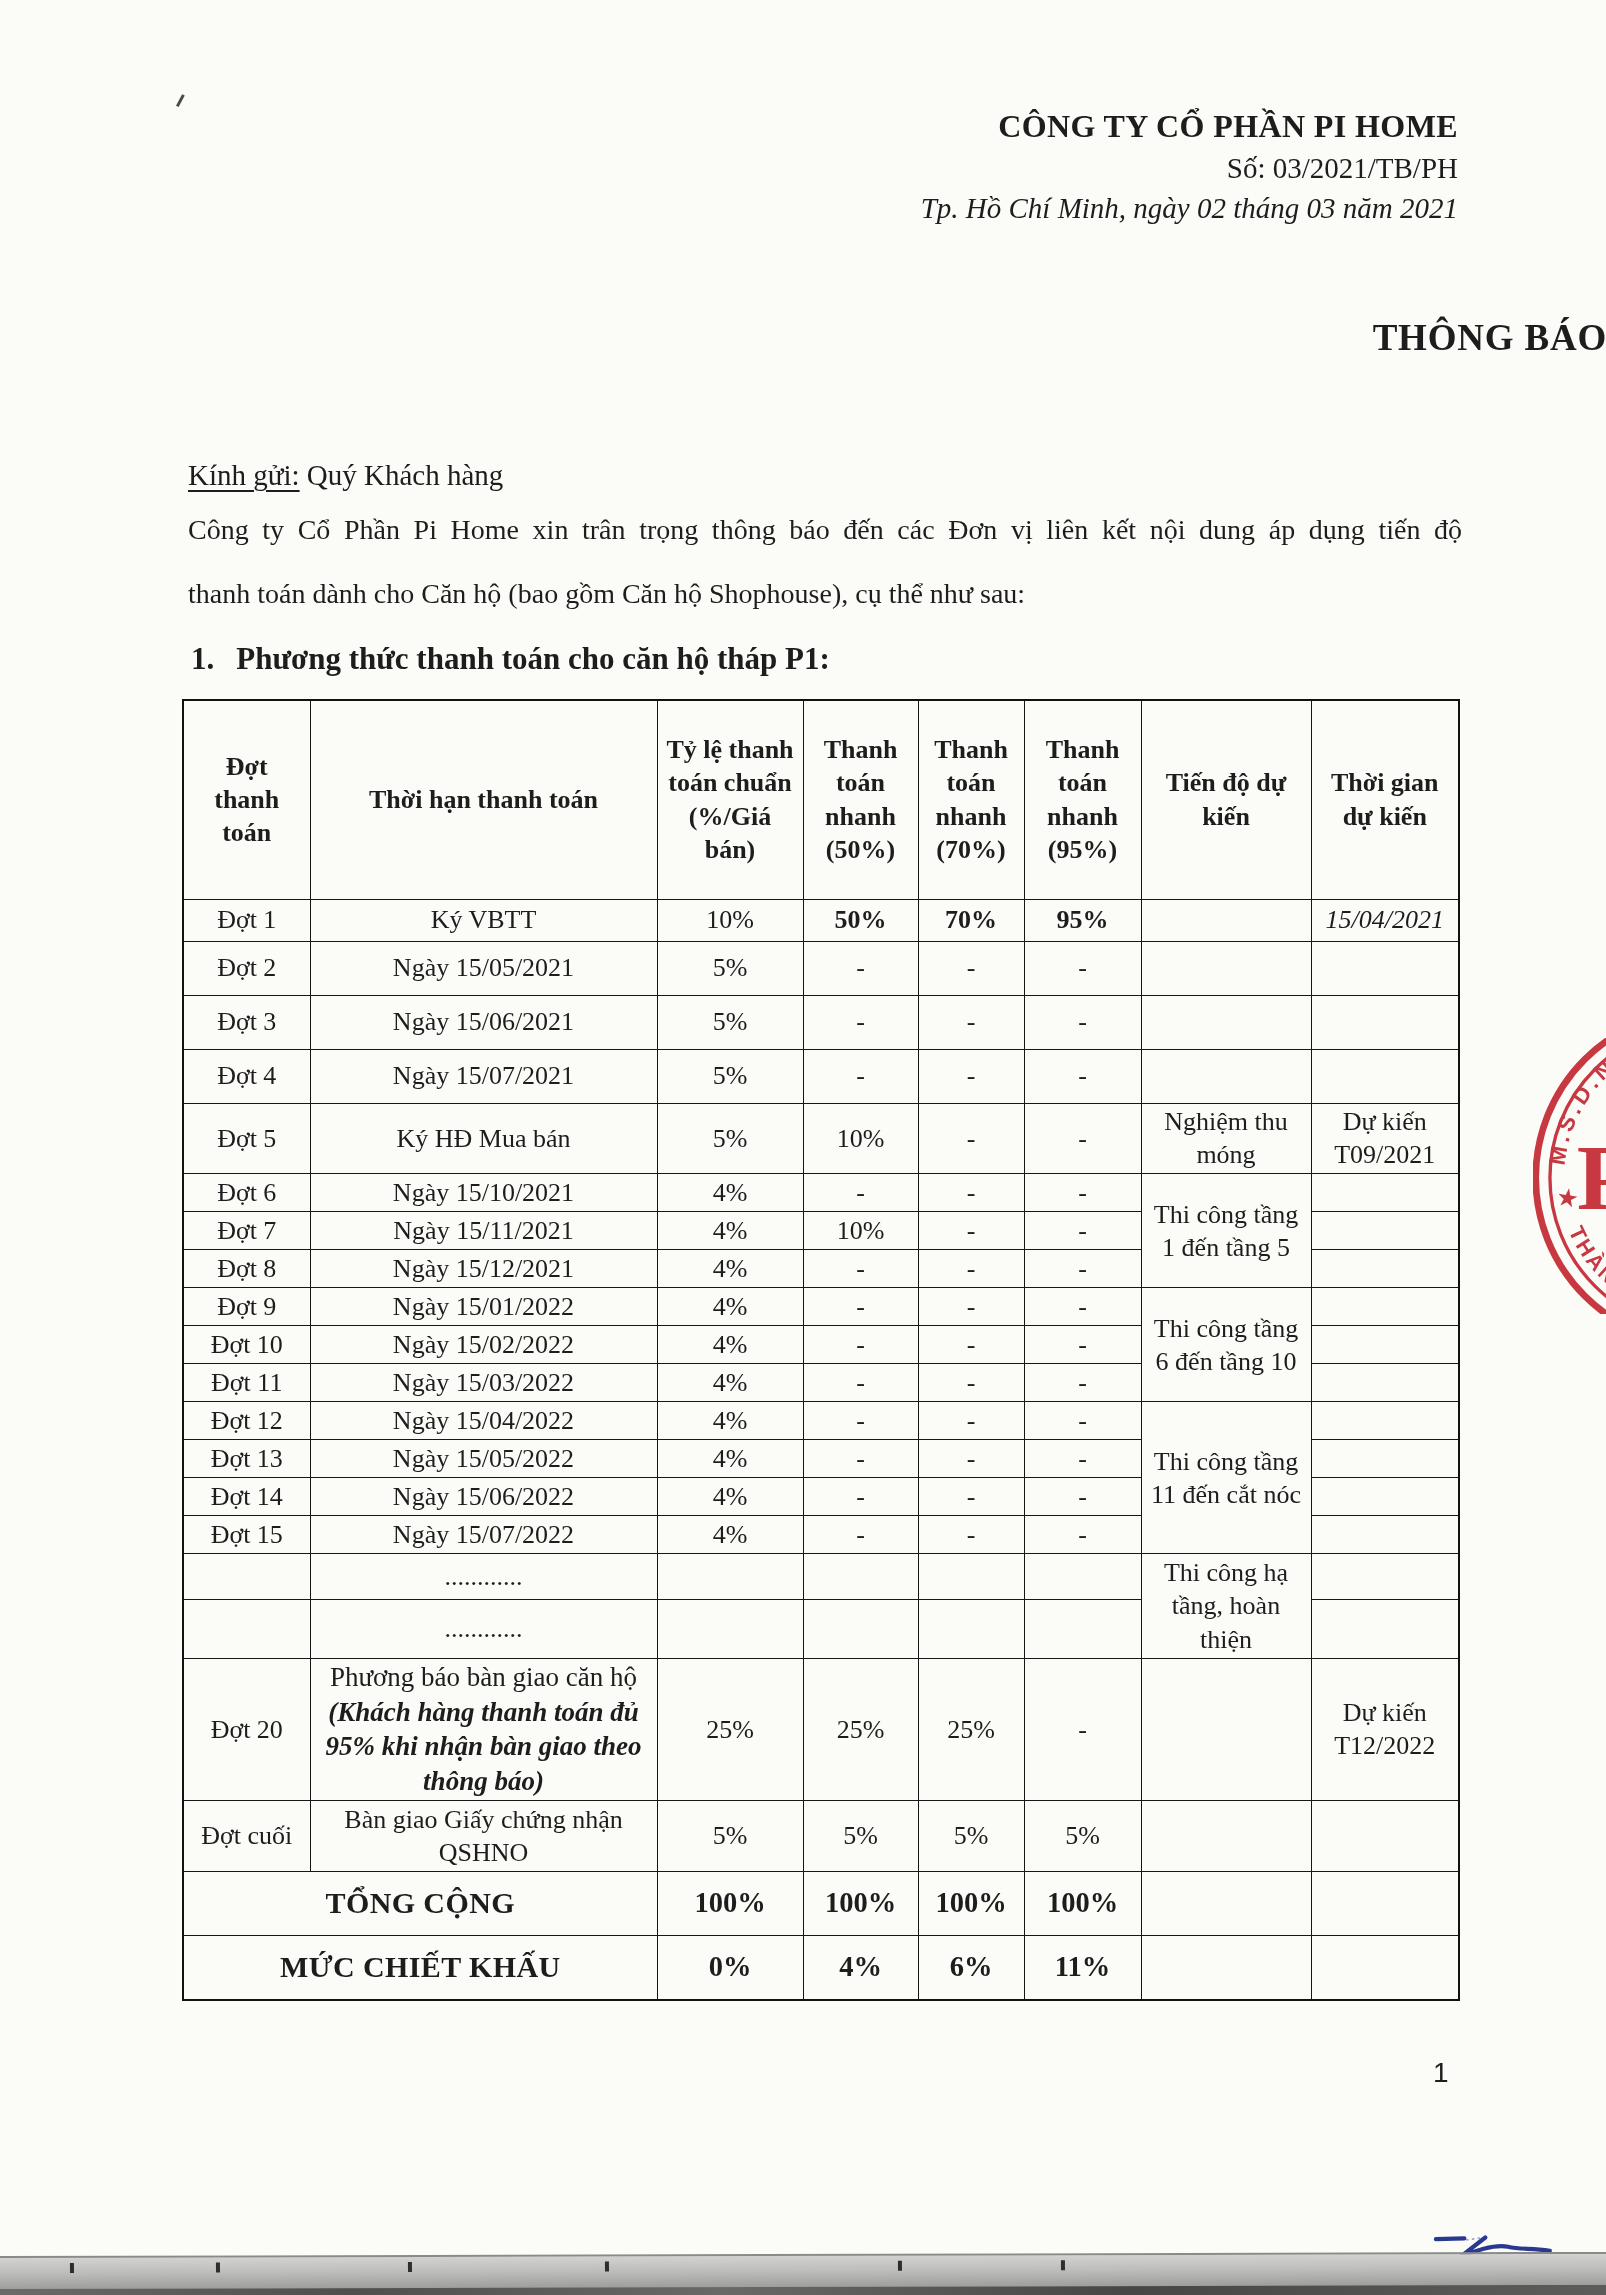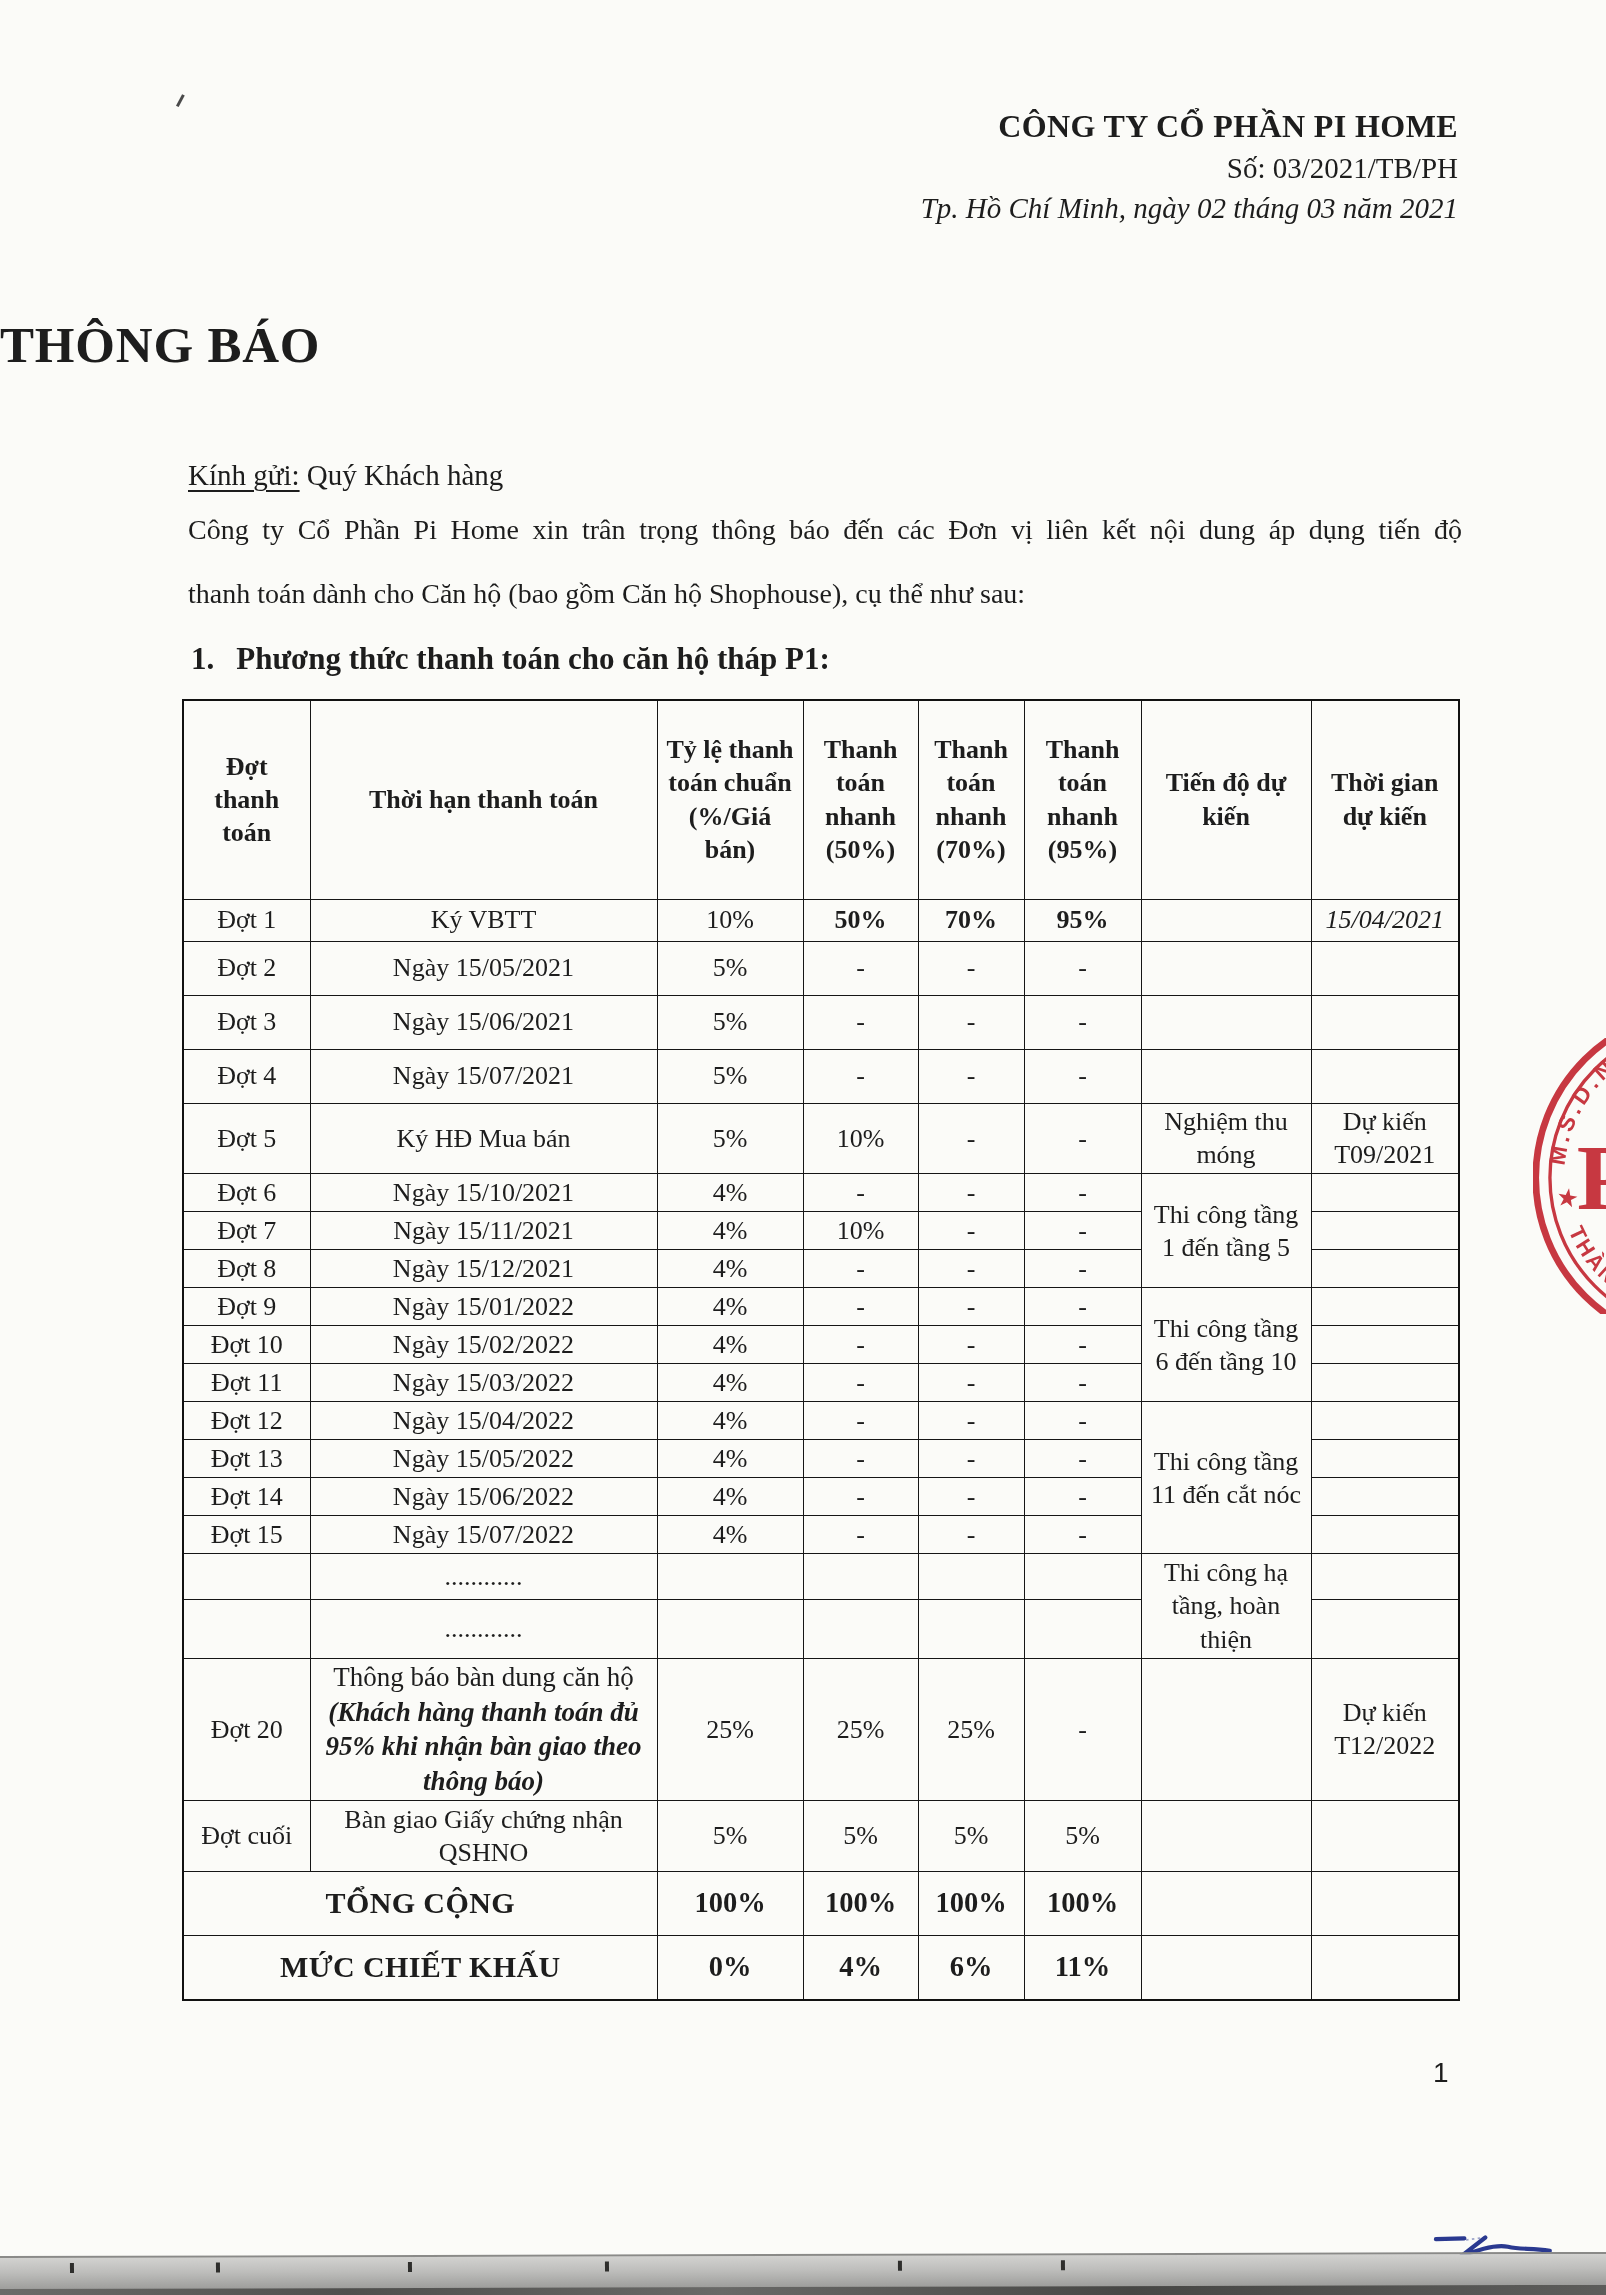--- a/index.html
+++ b/index.html
@@ -13,22 +13,22 @@
   
   .logo{position:absolute; left:211px; top:124px; width:167px; text-align:center;}
   .logo svg{display:block; margin:0 auto;}
   .logo-brand{font-weight:bold; font-size:26px; letter-spacing:3.3px; color:#222; margin-top:3.3px;}
   .logo-sub{font-size:26px; letter-spacing:1.7px; color:#222; margin-top:-1.7px;}
   .head-right{position:absolute; right:149px; top:110px; text-align:right; line-height:1.0;}
   .company{font-weight:bold; font-size:32px; letter-spacing:0.4px;}
   .doc-no{font-size:29px; margin-top:11.7px;}
   .place-date{font-size:29px; font-style:italic; margin-top:11.7px;}
   
-  .title{position:absolute; left:0; top:316px; width:100%; text-align:left;
-         font-size:51px; font-weight:bold; letter-spacing:0.8px;}
+  .title{position:absolute; left:0; top:316px; width:100%; text-align:right;
+         font-size:37px; font-weight:bold; letter-spacing:0.8px;}
   .subtitle{position:absolute; left:0; top:385px; width:100%; text-align:center;
          font-size:27px; font-style:italic;}
   
   .salutation{position:absolute; left:188px; top:459px; font-size:29px; font-weight:normal;}
   .salutation .u{text-decoration:underline; text-decoration-thickness:1.7px; text-underline-offset:5px;}
   .para{position:absolute; left:188px; top:512px; width:1274px; font-size:28px; line-height:1.3;}
   .para .l1{text-align:justify; text-align-last:justify;}
   .para .l2{margin-top:28px;}
   .section{position:absolute; left:191px; top:641px; font-size:31px; font-weight:bold;}
   .section .num{margin-right:22px;}
@@ -269,21 +269,21 @@
       <td></td>
       <td>............</td>
       <td></td>
       <td></td>
       <td></td>
       <td></td>
       <td></td>
     </tr>
     <tr class="tr-16">
       <td>Đợt 20</td>
-      <td class="term16"><span>Thông báo bàn dung căn hộ </span><span class="b i">(Khách hàng thanh toán đủ 95% khi nhận bàn giao theo thông báo)</span></td>
+      <td class="term16"><span>Phương báo bàn giao căn hộ </span><span class="b i">(Khách hàng thanh toán đủ 95% khi nhận bàn giao theo thông báo)</span></td>
       <td>25%</td>
       <td>25%</td>
       <td>25%</td>
       <td>-</td>
       <td></td>
       <td>Dự kiến T12/2022</td>
     </tr>
     <tr class="tr-f">
       <td>Đợt cuối</td>
       <td>Bàn giao Giấy chứng nhận QSHNO</td>

